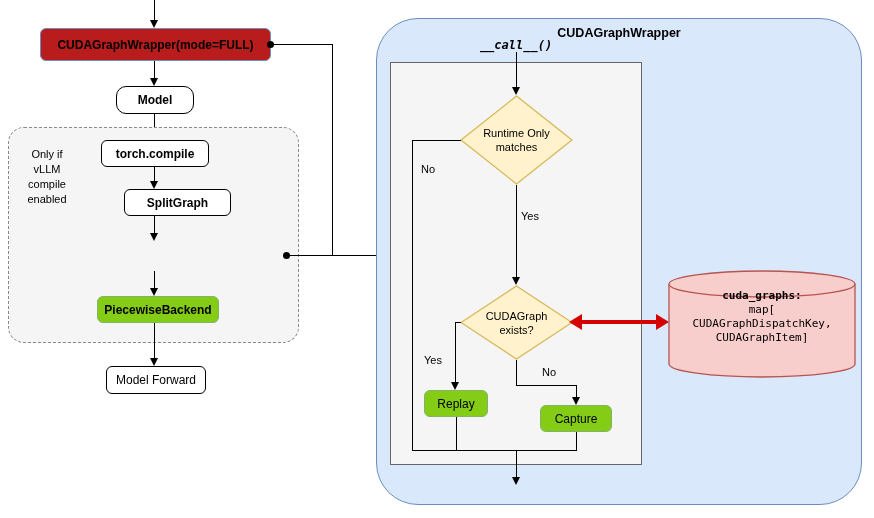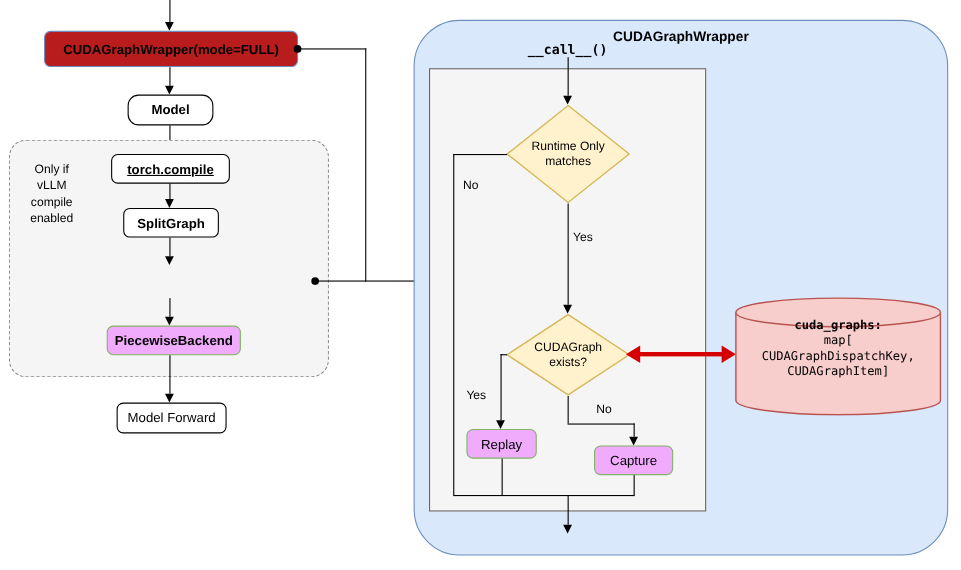--- a/index.html
+++ b/index.html
@@ -6,21 +6,21 @@
   html,body { background:#ffffff; }
   body { font-family:"Liberation Sans","DejaVu Sans",sans-serif; }
   #canvas { position:relative; width:874px; height:518px; background:#ffffff; overflow:hidden; }
 
   .node {
     position:absolute; display:flex; align-items:center; justify-content:center;
     text-align:center; background:#ffffff; border:1px solid #000000;
     border-radius:6px; font-size:12px; font-weight:bold; color:#000;
   }
   .node.blue  { background:#b91c1c; border-color:#6c8ebf; }
-  .node.green { background:#f0abfc; border-color:#82b366; }
+  .node.green { background:#84cc16; border-color:#82b366; }
   .node.plain { font-weight:normal; }
 
   .lv { position:absolute; width:1px; background:#000000; }
   .lh { position:absolute; height:1px; background:#000000; }
   .arr-d { position:absolute; width:0; height:0;
            border-left:4.5px solid transparent; border-right:4.5px solid transparent;
            border-top:8px solid #000000; }
   .dot { position:absolute; width:7px; height:7px; border-radius:50%; background:#000000; }
 
   .lbl { position:absolute; font-size:11px; color:#000; }
@@ -72,28 +72,28 @@
 
   <div class="lv" style="left:154px; top:114px; height:18px;"></div>
   <div class="arr-d" style="left:150px; top:132px;"></div>
 
   <div class="dashed-group" style="left:8px; top:127px; width:291px; height:216px;"></div>
   <div class="lbl pre" style="left:12px; top:147px; width:70px; text-align:center; line-height:15px;">Only if
 vLLM
 compile
 enabled</div>
 
-  <div class="node" style="left:101px; top:140px; width:108px; height:27px;text-decoration:underline;">
+  <div class="node" style="left:101px; top:140px; width:108px; height:27px;">
     <span>torch.compile</span>
   </div>
 
   <div class="lv" style="left:154px; top:167px; height:14px;"></div>
   <div class="arr-d" style="left:150px; top:181px;"></div>
 
-  <div class="node" style="left:112px; top:189px; width:87px; height:27px;">
+  <div class="node" style="left:124px; top:189px; width:107px; height:27px;">
     <span>SplitGraph</span>
   </div>
 
   <div class="lv" style="left:154px; top:216px; height:17px;"></div>
   <div class="arr-d" style="left:150px; top:233px;"></div>
 
 
   <div class="lv" style="left:154px; top:271px; height:17px;"></div>
   <div class="arr-d" style="left:150px; top:288px;"></div>
 
@@ -112,21 +112,21 @@
   <div class="lh" style="left:271px; top:44px; width:62px;"></div>
   <div class="lv" style="left:332px; top:44px; height:212px;"></div>
   <div class="dot" style="left:283px; top:252px;"></div>
   <div class="lh" style="left:287px; top:255px; width:90px;"></div>
 
   <div class="big-panel" style="left:376px; top:18px; width:486px; height:487px;"></div>
   <div class="panel-title" style="left:376px; top:26px; width:486px;">CUDAGraphWrapper</div>
 
   <div class="inner-box" style="left:390px; top:62px; width:252px; height:403px;"></div>
 
-  <div class="lbl mono" style="left:426px; top:38px; width:180px; text-align:center; font-weight:bold; font-size:12px;">__call__()</div>
+  <div class="lbl mono" style="left:426px; top:38px; width:180px; text-align:center; font-weight:bold; font-size:12px;font-style:italic;">__call__()</div>
 
   <div class="lv" style="left:516px; top:52px; height:35px;"></div>
   <div class="arr-d" style="left:512px; top:87px;"></div>
 
   <div class="diamond" style="left:460px; top:95px; width:113px; height:90px;">
     <svg width="113" height="90" viewBox="0 0 113 90" preserveAspectRatio="none">
       <polygon points="56.5,1 112,45 56.5,89 1,45" fill="#fff2cc" stroke="#d6b656" stroke-width="1.2"></polygon>
     </svg>
     <span class="dtext pre">Runtime Only
 matches</span>

